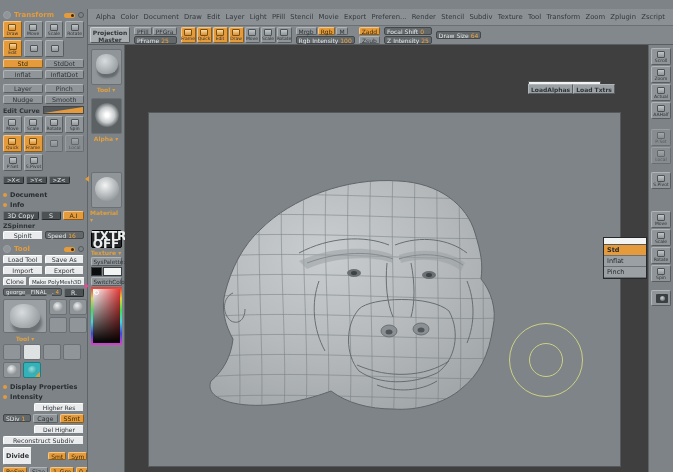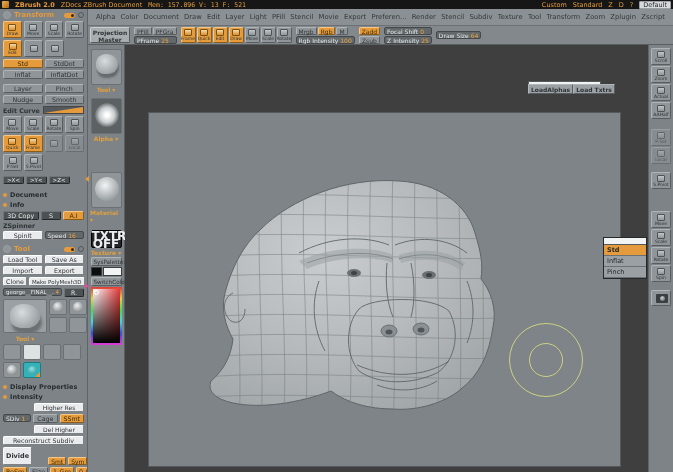--- a/index.html
+++ b/index.html
@@ -77,21 +77,21 @@
   .smthumb.sphere::after { content:""; position:absolute; left:3px; top:2px; width:10px; height:10px; border-radius:50%;
                            background:radial-gradient(circle at 40% 35%, #eef0f1, #85898c 80%); }
   .smthumb.flat { background:#dfe2e3; }
   .smthumb.active { background:#35b2b8; border-color:#1c7e84; }
   .smthumb.active::before { content:""; position:absolute; left:4px; top:3px; width:9px; height:8px; border-radius:50%;
                             background:radial-gradient(circle at 40% 35%, #8fe0e2, #1f8d93); }
   .smthumb.active::after { content:""; position:absolute; right:0; bottom:0; width:0; height:0;
                            border-left:5px solid transparent; border-bottom:5px solid #e59b3c; }
   .toolcap { color:#e0a040; font-weight:bold; font-size:6px; text-align:center; }
   .geo-right { display:flex; justify-content:flex-end; }
-  .divide-row { display:flex; gap:16px; align-items:flex-end; }
+  .divide-row { display:flex; gap:16px; align-items:center; }
   .divide-row .divide { width:40px; height:18px; line-height:16px; font-size:6.5px; font-weight:bold; }
   .divide-row .col { display:flex; gap:2px; }
 
   
   .strip { position:absolute; left:88px; top:45px; width:37px; height:427px; background:#7d8386;
            border-right:1px solid #595e61; padding:4px 2px; display:flex; flex-direction:column; align-items:center; gap:1px; }
   .tile { width:31px; height:36px; background:#8f9598; border:1px solid #6a7073; border-radius:2px; position:relative; overflow:hidden; }
   .tile.toolpick::after { content:""; position:absolute; left:4px; top:4px; width:22px; height:20px; border-radius:50% 60% 55% 45%;
                           background:radial-gradient(circle at 40% 35%, #d8dcde, #9aa0a3 75%); box-shadow:1px 4px 2px rgba(60,65,68,.5); }
   .tile.alphapick { background:#5c6164; }
@@ -150,33 +150,20 @@
   .arr-pink { position:absolute; left:85px; top:283px; width:0; height:0; border-top:3px solid transparent;
               border-bottom:3px solid transparent; border-left:4px solid #e84a9a; }
 
   .mono { font-family:"DejaVu Sans Mono", monospace; }
 </style>
 </head>
 <body>
 
 <div class="screen">
 
-  <div class="titlebar">
-    <span class="logo"></span>
-    <span class="app">ZBrush 2.0</span>
-    <span>ZDocs ZBrush Document</span>
-    <span class="mono">Mem: 157.096  V: 13  F: 521</span>
-    <span class="spacer"></span>
-    <span class="tb-item">Custom</span>
-    <span class="tb-item">Standard</span>
-    <span class="tb-item">Z</span>
-    <span class="tb-item">D</span>
-    <span class="tb-item">?</span>
-    <span class="default-btn">Default</span>
-  </div>
 
   <div class="menubar">
 
   <span class="menu-item">Alpha</span>
       <span class="menu-item">Color</span>
       <span class="menu-item">Document</span>
       <span class="menu-item">Draw</span>
       <span class="menu-item">Edit</span>
       <span class="menu-item">Layer</span>
       <span class="menu-item">Light</span>

